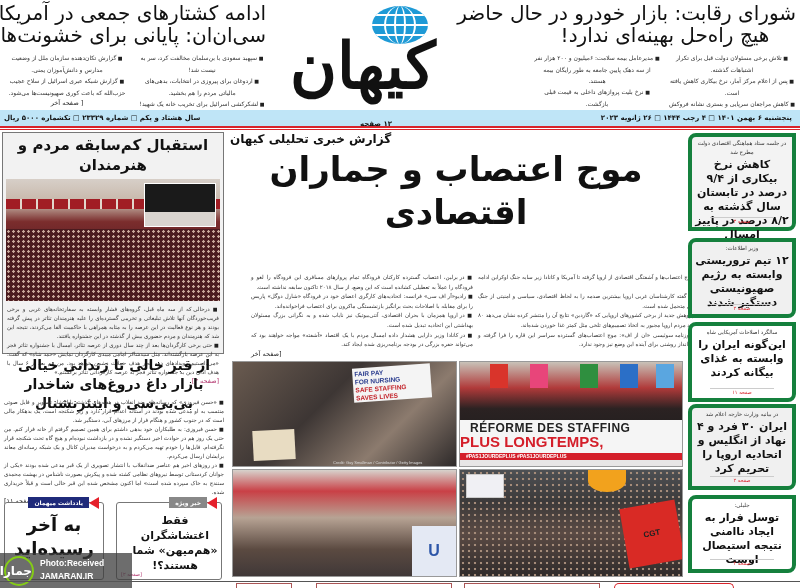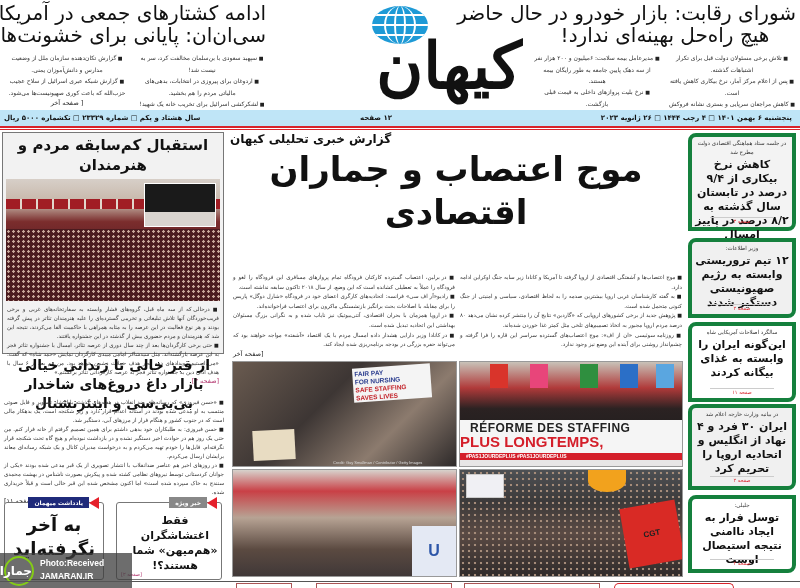--- a/index.html
+++ b/index.html
@@ -10,32 +10,32 @@
   .top-story { position: absolute; top: 2px; text-align: center; }
   .top-story .hl { font-weight: normal; font-size: 20px; line-height: 22px; white-space: nowrap; letter-spacing: -0.5px; }
   .top-story .bullets { position: absolute; top: 50px; font-size: 6px; line-height: 11px; color: #333; }
   .bullet::before { content: "■ "; color: #222; font-size: 5px; }
   .pageref { font-size: 6.5px; color: #222; }
 
   #ts-right { right: 4px; width: 262px; }
   #ts-left { left: 4px; width: 262px; }
 
   .logo { position: absolute; left: 278px; top: 4px; width: 244px; height: 100px; }
-  .logo-word { position: absolute; left: 0; right: 0; bottom: 6px; text-align: right;
+  .logo-word { position: absolute; left: 12px; right: 0; bottom: 6px; text-align: left;
     font-family: "DejaVu Serif", serif; font-size: 64px; font-weight: bold; line-height: 64px; letter-spacing: -2px; }
   .globe { position: absolute; left: 94px; top: 2px; width: 56px; height: 38px; border-radius: 50%;
     background: #1e9ad6; overflow: hidden; }
   .globe .lat { position: absolute; left: 0; right: 0; height: 2px; background: #fff; }
   .globe .lon { position: absolute; top: 0; bottom: 0; border: 2px solid #fff; border-top: none; border-bottom: none; border-radius: 50%; }
 
   
   .date-band { position: absolute; left: 0; top: 110px; width: 800px; height: 16px; background: #bfe5f7;
     font-size: 7px; line-height: 16px; color: #111; font-weight: bold; }
   .date-band .d-right { position: absolute; right: 8px; }
-  .date-band .d-mid { position: absolute; left: 360px; }
+  .date-band .d-mid { position: absolute; left: 360px; margin-top: 6px; }
   .date-band .d-left { position: absolute; left: 4px; }
   .red-rule { position: absolute; left: 0; top: 126px; width: 800px; height: 4px; border-top: 2px solid #d8232a; border-bottom: 1px solid #d8232a; }
 
   
   .box-theatre { position: absolute; left: 2px; top: 132px; width: 222px; height: 222px; border: 1px solid #777; background: #f2f2f2; }
   .box-theatre .hl { text-align: center; font-weight: bold; font-size: 15px; line-height: 20px; margin-top: 2px; }
   .theatre-img { position: absolute; left: 3px; top: 46px; width: 214px; height: 122px;
     background: linear-gradient(180deg,#d7cfc8 0%,#c6b6a8 20%,#7b2d2d 35%,#5a1e22 60%,#3a1a1c 100%); }
   .theatre-img .balcony { position: absolute; left: 0; top: 20px; width: 100%; height: 10px; background: repeating-linear-gradient(90deg,#a11d24 0 14px,#e2d6cc 14px 16px); }
   .theatre-img .crowd { position: absolute; left: 0; bottom: 0; width: 100%; height: 72px;
@@ -60,21 +60,21 @@
   #mini-special .hl { font-size: 11px; line-height: 15px; margin-left: 12px; }
 
   .watermark { position: absolute; left: 0; top: 553px; width: 132px; height: 35px; background: rgba(60,60,60,0.75); color: #fff; }
   .watermark .wm-logo { position: absolute; left: 4px; top: 3px; width: 30px; height: 30px; border-radius: 50%; border: 2px solid #84cc16; font-size: 12px; text-align: right; line-height: 26px; font-weight: bold; }
   .watermark .wm-text { position: absolute; left: 40px; top: 4px; font-size: 8.5px; line-height: 13px; direction: ltr; font-family: "Liberation Sans", sans-serif; font-weight: bold; }
 
   
   .kicker { position: absolute; left: 230px; top: 131px; width: 450px; text-align: left; font-weight: bold; font-size: 12px; line-height: 16px; }
   .main-hl { position: absolute; left: 230px; top: 148px; width: 452px; text-align: center; font-weight: bold;
     font-size: 34px; line-height: 43px; letter-spacing: -1px; font-family: "DejaVu Sans", sans-serif; }
-  .lead-col { position: absolute; top: 273px; width: 222px; font-size: 5.5px; line-height: 9.6px; color: #333; text-align: justify; }
+  .lead-col { position: absolute; top: 273px; width: 222px; font-size: 5.5px; line-height: 9.6px; color: #333; text-align: justify; margin-left: 18px; }
   #lead-right { left: 460px; }
   #lead-left { left: 233px; }
 
   .photo { position: absolute; border: 1px solid #999; overflow: hidden; }
   #photo-nurses { left: 232px; top: 361px; width: 225px; height: 106px;
     background: linear-gradient(135deg,#6a5b50 0%,#3d3634 40%,#8c7b6e 70%,#2e2a2a 100%); }
   #photo-nurses .sign { position: absolute; left: 120px; top: 4px; width: 78px; height: 34px; background: #f4f4f4; color: #2a3c8e; font-size: 6.5px; line-height: 8px; font-weight: bold; padding: 2px; direction: ltr; font-family: "Liberation Sans", sans-serif; transform: rotate(-4deg); }
   #photo-nurses .sign .red { color: #c3242b; }
   #photo-nurses .sign2 { position: absolute; left: 20px; top: 68px; width: 42px; height: 30px; background: #e8dcc2; transform: rotate(-3deg); }
   #photo-nurses .credit { position: absolute; left: 100px; bottom: 1px; font-size: 4px; color: #ddd; direction: ltr; font-family: "Liberation Sans", sans-serif; }
@@ -206,21 +206,21 @@
     <div>هستند؟!</div>
   </div>
   <div class="pageref" style="position:absolute;left:4px;bottom:2px;font-size:5px;color:#b0306a">[صفحه ۲]</div>
 </div>
 
 <div class="mini-box" id="mini-guest">
   <div class="tag">
     <span>یادداشت میهمان</span>
     <span class="arrow"></span>
   </div>
-  <div class="hl">به آخر نگرفته‌اید</div>
+  <div class="hl">به آخر رسیده‌اید</div>
 </div>
 
 <div class="watermark">
   <div class="wm-logo">جماران</div>
   <div class="wm-text">
     <div>Photo:Received</div>
     <div>JAMARAN.IR</div>
   </div>
 </div>
 

